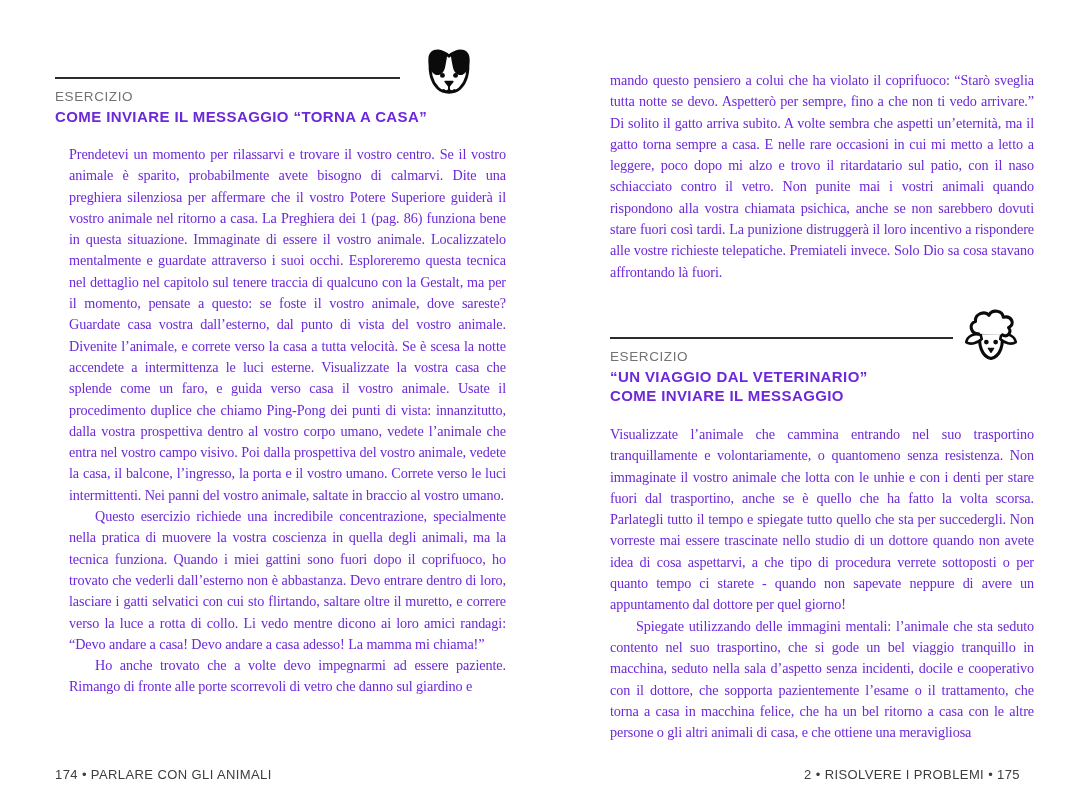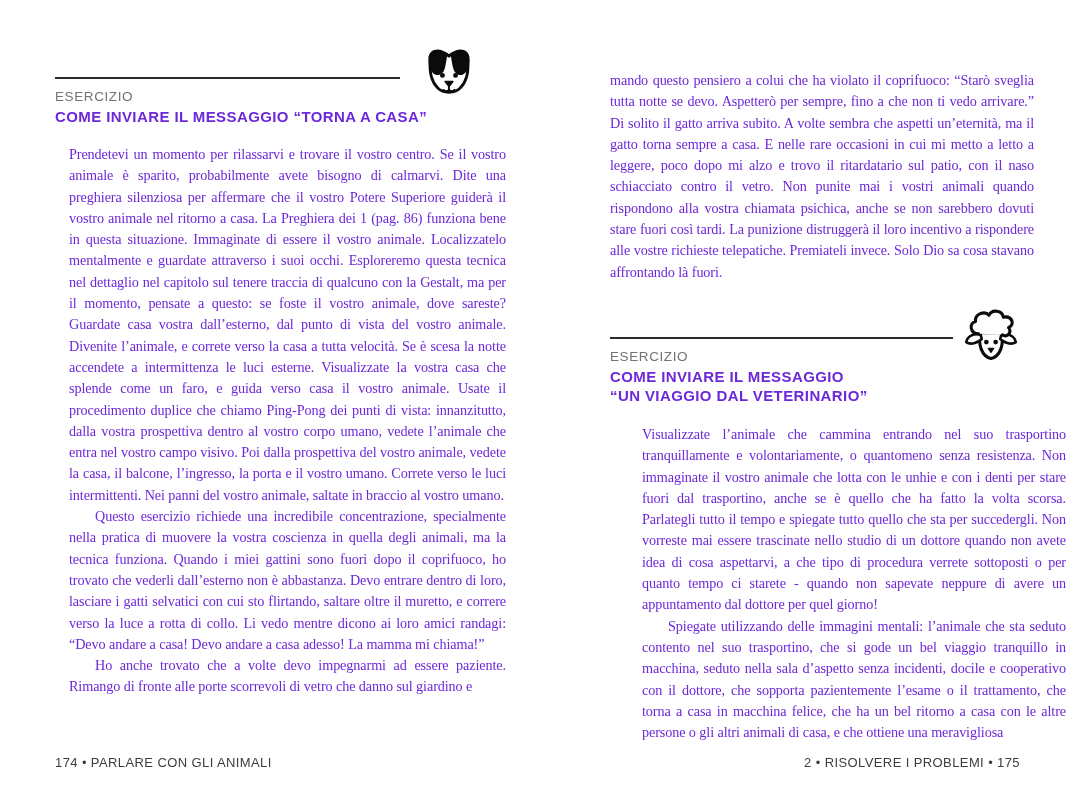--- a/index.html
+++ b/index.html
@@ -41,20 +41,21 @@
     letter-spacing: -0.1px;
   }
   .body-col p { margin: 0; }
   .body-col p.indent { text-indent: 26px; }
   .page-footer {
     position: absolute;
     font-family: "Liberation Sans", sans-serif;
     font-size: 13px;
     letter-spacing: 0.4px;
     color: #3d3d3d;
+    margin-top: 12px;
   }
   .icon { position: absolute; }
 </style>
 </head>
 <body>
 
 <div class="spread">
 
   <div>
 
@@ -101,25 +102,25 @@
         <path d="M20 26 C12 26 10 16 17 14 C16 7 26 3 30 8 C33 2 43 3 44 10 C52 8 56 17 49 20 C53 25 47 30 43 27" fill="#ffffff" stroke="#0b0b0b" stroke-width="3" stroke-linecap="round" stroke-linejoin="round"></path>
         <circle cx="27.5" cy="34" r="2.3" fill="#0b0b0b"></circle>
         <circle cx="36.5" cy="34" r="2.3" fill="#0b0b0b"></circle>
         <path d="M29.3 40 L34.7 40 L32 44 Z" fill="#0b0b0b" stroke="#0b0b0b" stroke-width="1.2" stroke-linejoin="round"></path>
       </svg>
     </span>
 
     <div class="kicker" style="left:610px; top:349px;">ESERCIZIO</div>
 
     <div class="ex-title" style="left:610px; top:367px;">
+      <div>“UN VIAGGIO DAL VETERINARIO”</div>
       <div>COME INVIARE IL MESSAGGIO</div>
-      <div>“UN VIAGGIO DAL VETERINARIO”</div>
     </div>
 
-    <div class="body-col" style="left:610px; top:424px; width:424px;margin-left:32px;">
+    <div class="body-col" style="left:610px; top:424px; width:424px;">
       <p>Visualizzate l’animale che cammina entrando nel suo trasportino tranquillamente e volontariamente, o quantomeno senza resistenza. Non immaginate il vostro animale che lotta con le unhie e con i denti per stare fuori dal trasportino, anche se è quello che ha fatto la volta scorsa. Parlategli tutto il tempo e spiegate tutto quello che sta per succedergli. Non vorreste mai essere trascinate nello studio di un dottore quando non avete idea di cosa aspettarvi, a che tipo di procedura verrete sottoposti o per quanto tempo ci starete - quando non sapevate neppure di avere un appuntamento dal dottore per quel giorno!</p>
       <p class="indent">Spiegate utilizzando delle immagini mentali: l’animale che sta seduto contento nel suo trasportino, che si gode un bel viaggio tranquillo in macchina, seduto nella sala d’aspetto senza incidenti, docile e cooperativo con il dottore, che sopporta pazientemente l’esame o il trattamento, che torna a casa in macchina felice, che ha un bel ritorno a casa con le altre persone o gli altri animali di casa, e che ottiene una meravigliosa</p>
     </div>
 
     <div class="page-footer" style="left:610px; top:755px; width:410px; text-align:right;">2 • RISOLVERE I PROBLEMI • 175</div>
   </div>
 
 </div>
 
 </body></html>

